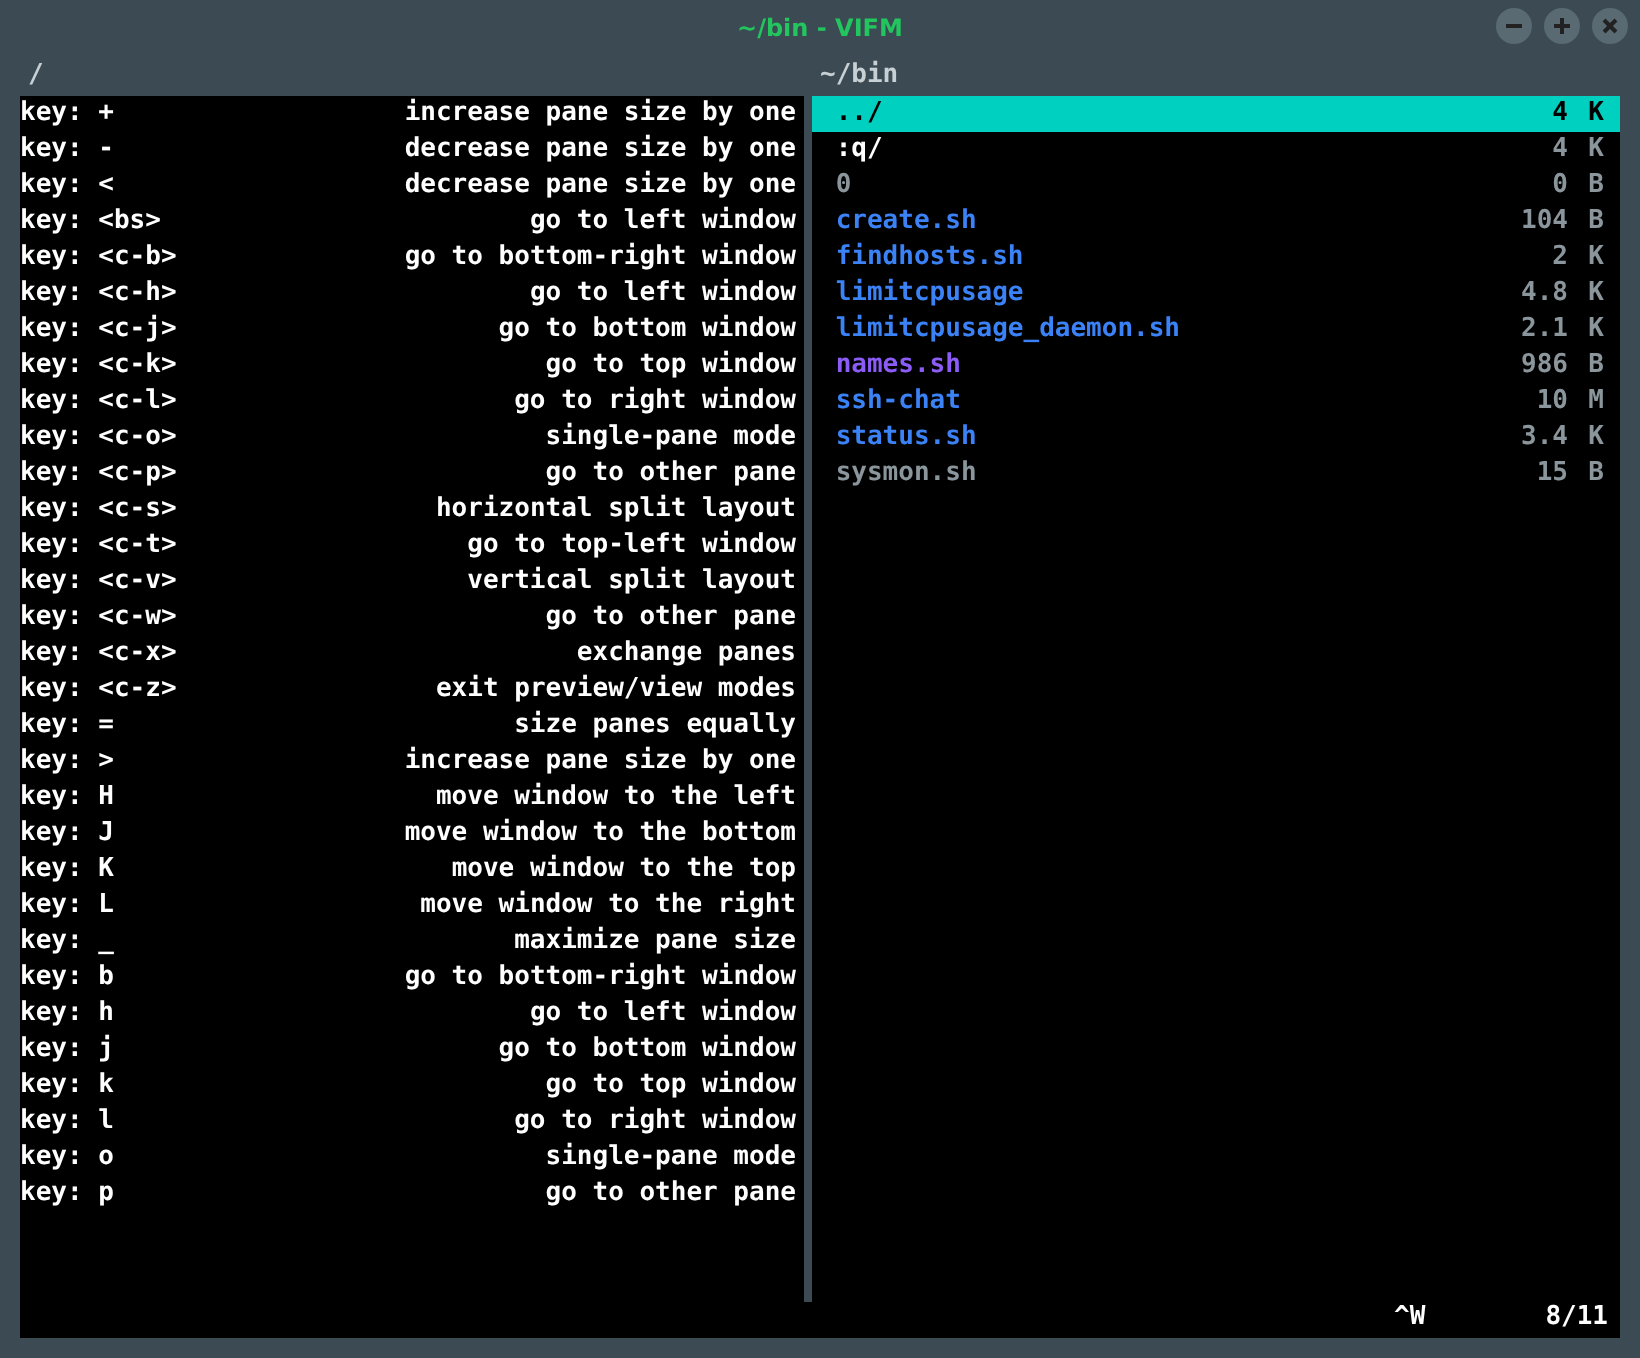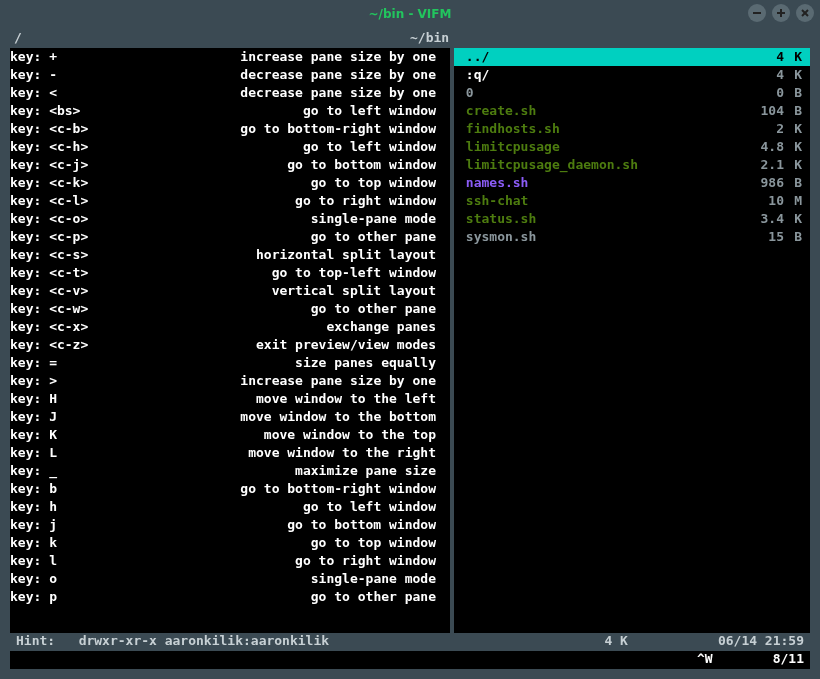--- a/index.html
+++ b/index.html
@@ -67,43 +67,43 @@
   .pane {
     background: #000;
     color: #fff;
     font-weight: bold;
     overflow: hidden;
     white-space: pre;
     line-height: 18px;
     font-size: 13px;
   }
   .pane-left {
-    width: 440px;
+    width: 392px;
   }
   .pane-right {
     flex: 1;
     position: relative;
   }
   .kb-row { display: flex; }
   .kb-key { width: 130px; }
-  .kb-desc { flex:1; text-align: right; padding-right: 14px; }
+  .kb-desc { flex:1; text-align: right; padding-right: 4px; }
   .file-row {
     display: flex;
     padding: 0 8px 0 4px;
   }
   .fr-name { flex:1; }
   .fr-size { width: 36px; text-align: right; }
   .fr-unit { width: 18px; text-align: right; }
   .fr-sel {
     background: #00d0c0;
     color: #000;
   }
   .c-white { color: #fff; }
   .c-yellow { color: #8b5cf6; }
-  .c-green { color: #4d7c0f; }
+  .c-green { color: #3b82f6; }
   .c-gray { color: #8a969c; }
   .status {
     height: 18px;
     background: #3b4a53;
     color: #c7d0d4;
     font-weight: bold;
     display: flex;
     padding: 0 6px;
   }
   .status .sp { flex:1; }
@@ -147,29 +147,20 @@
   <div class="panes-header">
     <div class="ph-left">/</div>
     <div class="ph-right">~/bin</div>
   </div>
 
   <div class="panes">
     <div class="pane pane-left" id="left-pane"><div class="kb-row"><span class="kb-key">key: +</span><span class="kb-desc">increase pane size by one</span></div><div class="kb-row"><span class="kb-key">key: -</span><span class="kb-desc">decrease pane size by one</span></div><div class="kb-row"><span class="kb-key">key: &lt;</span><span class="kb-desc">decrease pane size by one</span></div><div class="kb-row"><span class="kb-key">key: &lt;bs&gt;</span><span class="kb-desc">go to left window</span></div><div class="kb-row"><span class="kb-key">key: &lt;c-b&gt;</span><span class="kb-desc">go to bottom-right window</span></div><div class="kb-row"><span class="kb-key">key: &lt;c-h&gt;</span><span class="kb-desc">go to left window</span></div><div class="kb-row"><span class="kb-key">key: &lt;c-j&gt;</span><span class="kb-desc">go to bottom window</span></div><div class="kb-row"><span class="kb-key">key: &lt;c-k&gt;</span><span class="kb-desc">go to top window</span></div><div class="kb-row"><span class="kb-key">key: &lt;c-l&gt;</span><span class="kb-desc">go to right window</span></div><div class="kb-row"><span class="kb-key">key: &lt;c-o&gt;</span><span class="kb-desc">single-pane mode</span></div><div class="kb-row"><span class="kb-key">key: &lt;c-p&gt;</span><span class="kb-desc">go to other pane</span></div><div class="kb-row"><span class="kb-key">key: &lt;c-s&gt;</span><span class="kb-desc">horizontal split layout</span></div><div class="kb-row"><span class="kb-key">key: &lt;c-t&gt;</span><span class="kb-desc">go to top-left window</span></div><div class="kb-row"><span class="kb-key">key: &lt;c-v&gt;</span><span class="kb-desc">vertical split layout</span></div><div class="kb-row"><span class="kb-key">key: &lt;c-w&gt;</span><span class="kb-desc">go to other pane</span></div><div class="kb-row"><span class="kb-key">key: &lt;c-x&gt;</span><span class="kb-desc">exchange panes</span></div><div class="kb-row"><span class="kb-key">key: &lt;c-z&gt;</span><span class="kb-desc">exit preview/view modes</span></div><div class="kb-row"><span class="kb-key">key: =</span><span class="kb-desc">size panes equally</span></div><div class="kb-row"><span class="kb-key">key: &gt;</span><span class="kb-desc">increase pane size by one</span></div><div class="kb-row"><span class="kb-key">key: H</span><span class="kb-desc">move window to the left</span></div><div class="kb-row"><span class="kb-key">key: J</span><span class="kb-desc">move window to the bottom</span></div><div class="kb-row"><span class="kb-key">key: K</span><span class="kb-desc">move window to the top</span></div><div class="kb-row"><span class="kb-key">key: L</span><span class="kb-desc">move window to the right</span></div><div class="kb-row"><span class="kb-key">key: _</span><span class="kb-desc">maximize pane size</span></div><div class="kb-row"><span class="kb-key">key: b</span><span class="kb-desc">go to bottom-right window</span></div><div class="kb-row"><span class="kb-key">key: h</span><span class="kb-desc">go to left window</span></div><div class="kb-row"><span class="kb-key">key: j</span><span class="kb-desc">go to bottom window</span></div><div class="kb-row"><span class="kb-key">key: k</span><span class="kb-desc">go to top window</span></div><div class="kb-row"><span class="kb-key">key: l</span><span class="kb-desc">go to right window</span></div><div class="kb-row"><span class="kb-key">key: o</span><span class="kb-desc">single-pane mode</span></div><div class="kb-row"><span class="kb-key">key: p</span><span class="kb-desc">go to other pane</span></div></div>
     <div class="pane pane-right" id="right-pane"><div class="file-row fr-sel"><span class="fr-name "> ../</span><span class="fr-size ">4</span><span class="fr-unit ">K</span></div><div class="file-row"><span class="fr-name c-white"> :q/</span><span class="fr-size c-gray">4</span><span class="fr-unit c-gray">K</span></div><div class="file-row"><span class="fr-name c-gray"> 0</span><span class="fr-size c-gray">0</span><span class="fr-unit c-gray">B</span></div><div class="file-row"><span class="fr-name c-green"> create.sh</span><span class="fr-size c-gray">104</span><span class="fr-unit c-gray">B</span></div><div class="file-row"><span class="fr-name c-green"> findhosts.sh</span><span class="fr-size c-gray">2</span><span class="fr-unit c-gray">K</span></div><div class="file-row"><span class="fr-name c-green"> limitcpusage</span><span class="fr-size c-gray">4.8</span><span class="fr-unit c-gray">K</span></div><div class="file-row"><span class="fr-name c-green"> limitcpusage_daemon.sh</span><span class="fr-size c-gray">2.1</span><span class="fr-unit c-gray">K</span></div><div class="file-row"><span class="fr-name c-yellow"> names.sh</span><span class="fr-size c-gray">986</span><span class="fr-unit c-gray">B</span></div><div class="file-row"><span class="fr-name c-green"> ssh-chat</span><span class="fr-size c-gray">10</span><span class="fr-unit c-gray">M</span></div><div class="file-row"><span class="fr-name c-green"> status.sh</span><span class="fr-size c-gray">3.4</span><span class="fr-unit c-gray">K</span></div><div class="file-row"><span class="fr-name c-gray"> sysmon.sh</span><span class="fr-size c-gray">15</span><span class="fr-unit c-gray">B</span></div></div>
   </div>
 
-  <div class="status">
-    <span>Hint:</span>
-    <span>&nbsp;&nbsp;&nbsp;</span>
-    <span>drwxr-xr-x aaronkilik:aaronkilik</span>
-    <span class="sp"></span>
-    <span>4 K</span>
-    <span style="width:90px"></span>
-    <span>06/14 21:59</span>
-  </div>
 
   <div class="cmdline">
     <span class="sp"></span>
     <span>^W</span>
     <span style="width:60px"></span>
     <span>8/11</span>
   </div>
 </div>
 
 </body></html>

